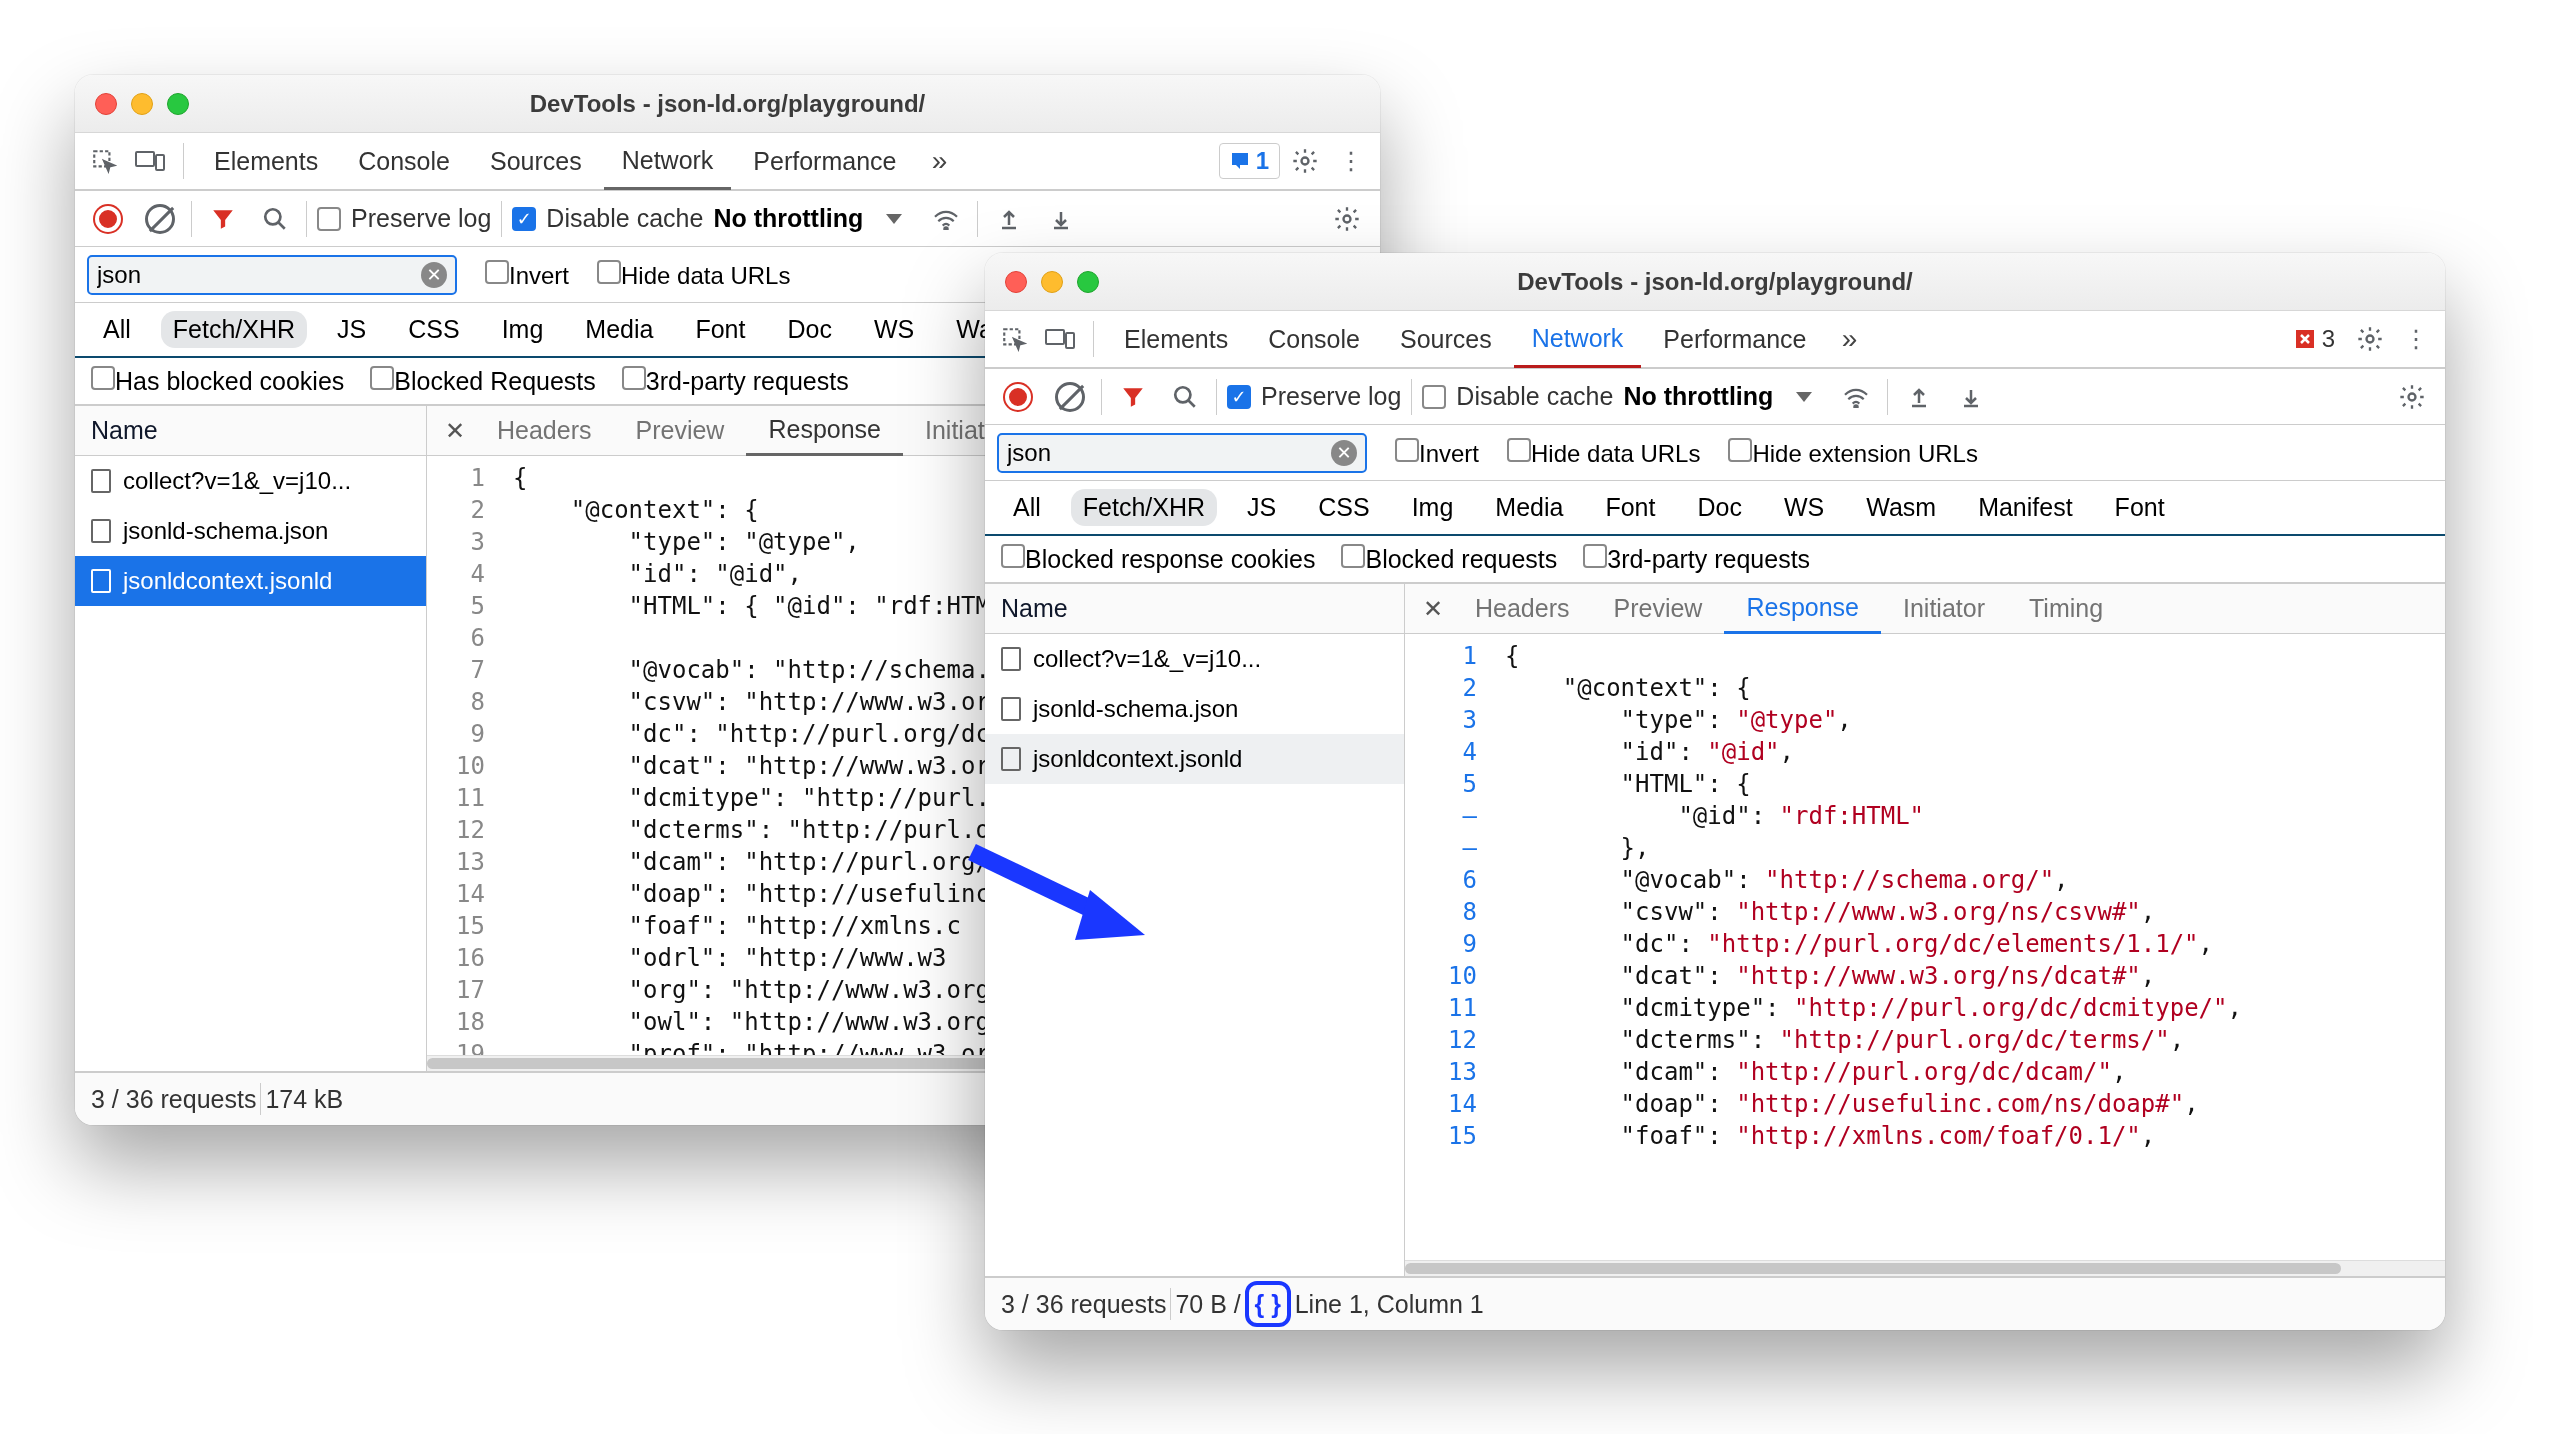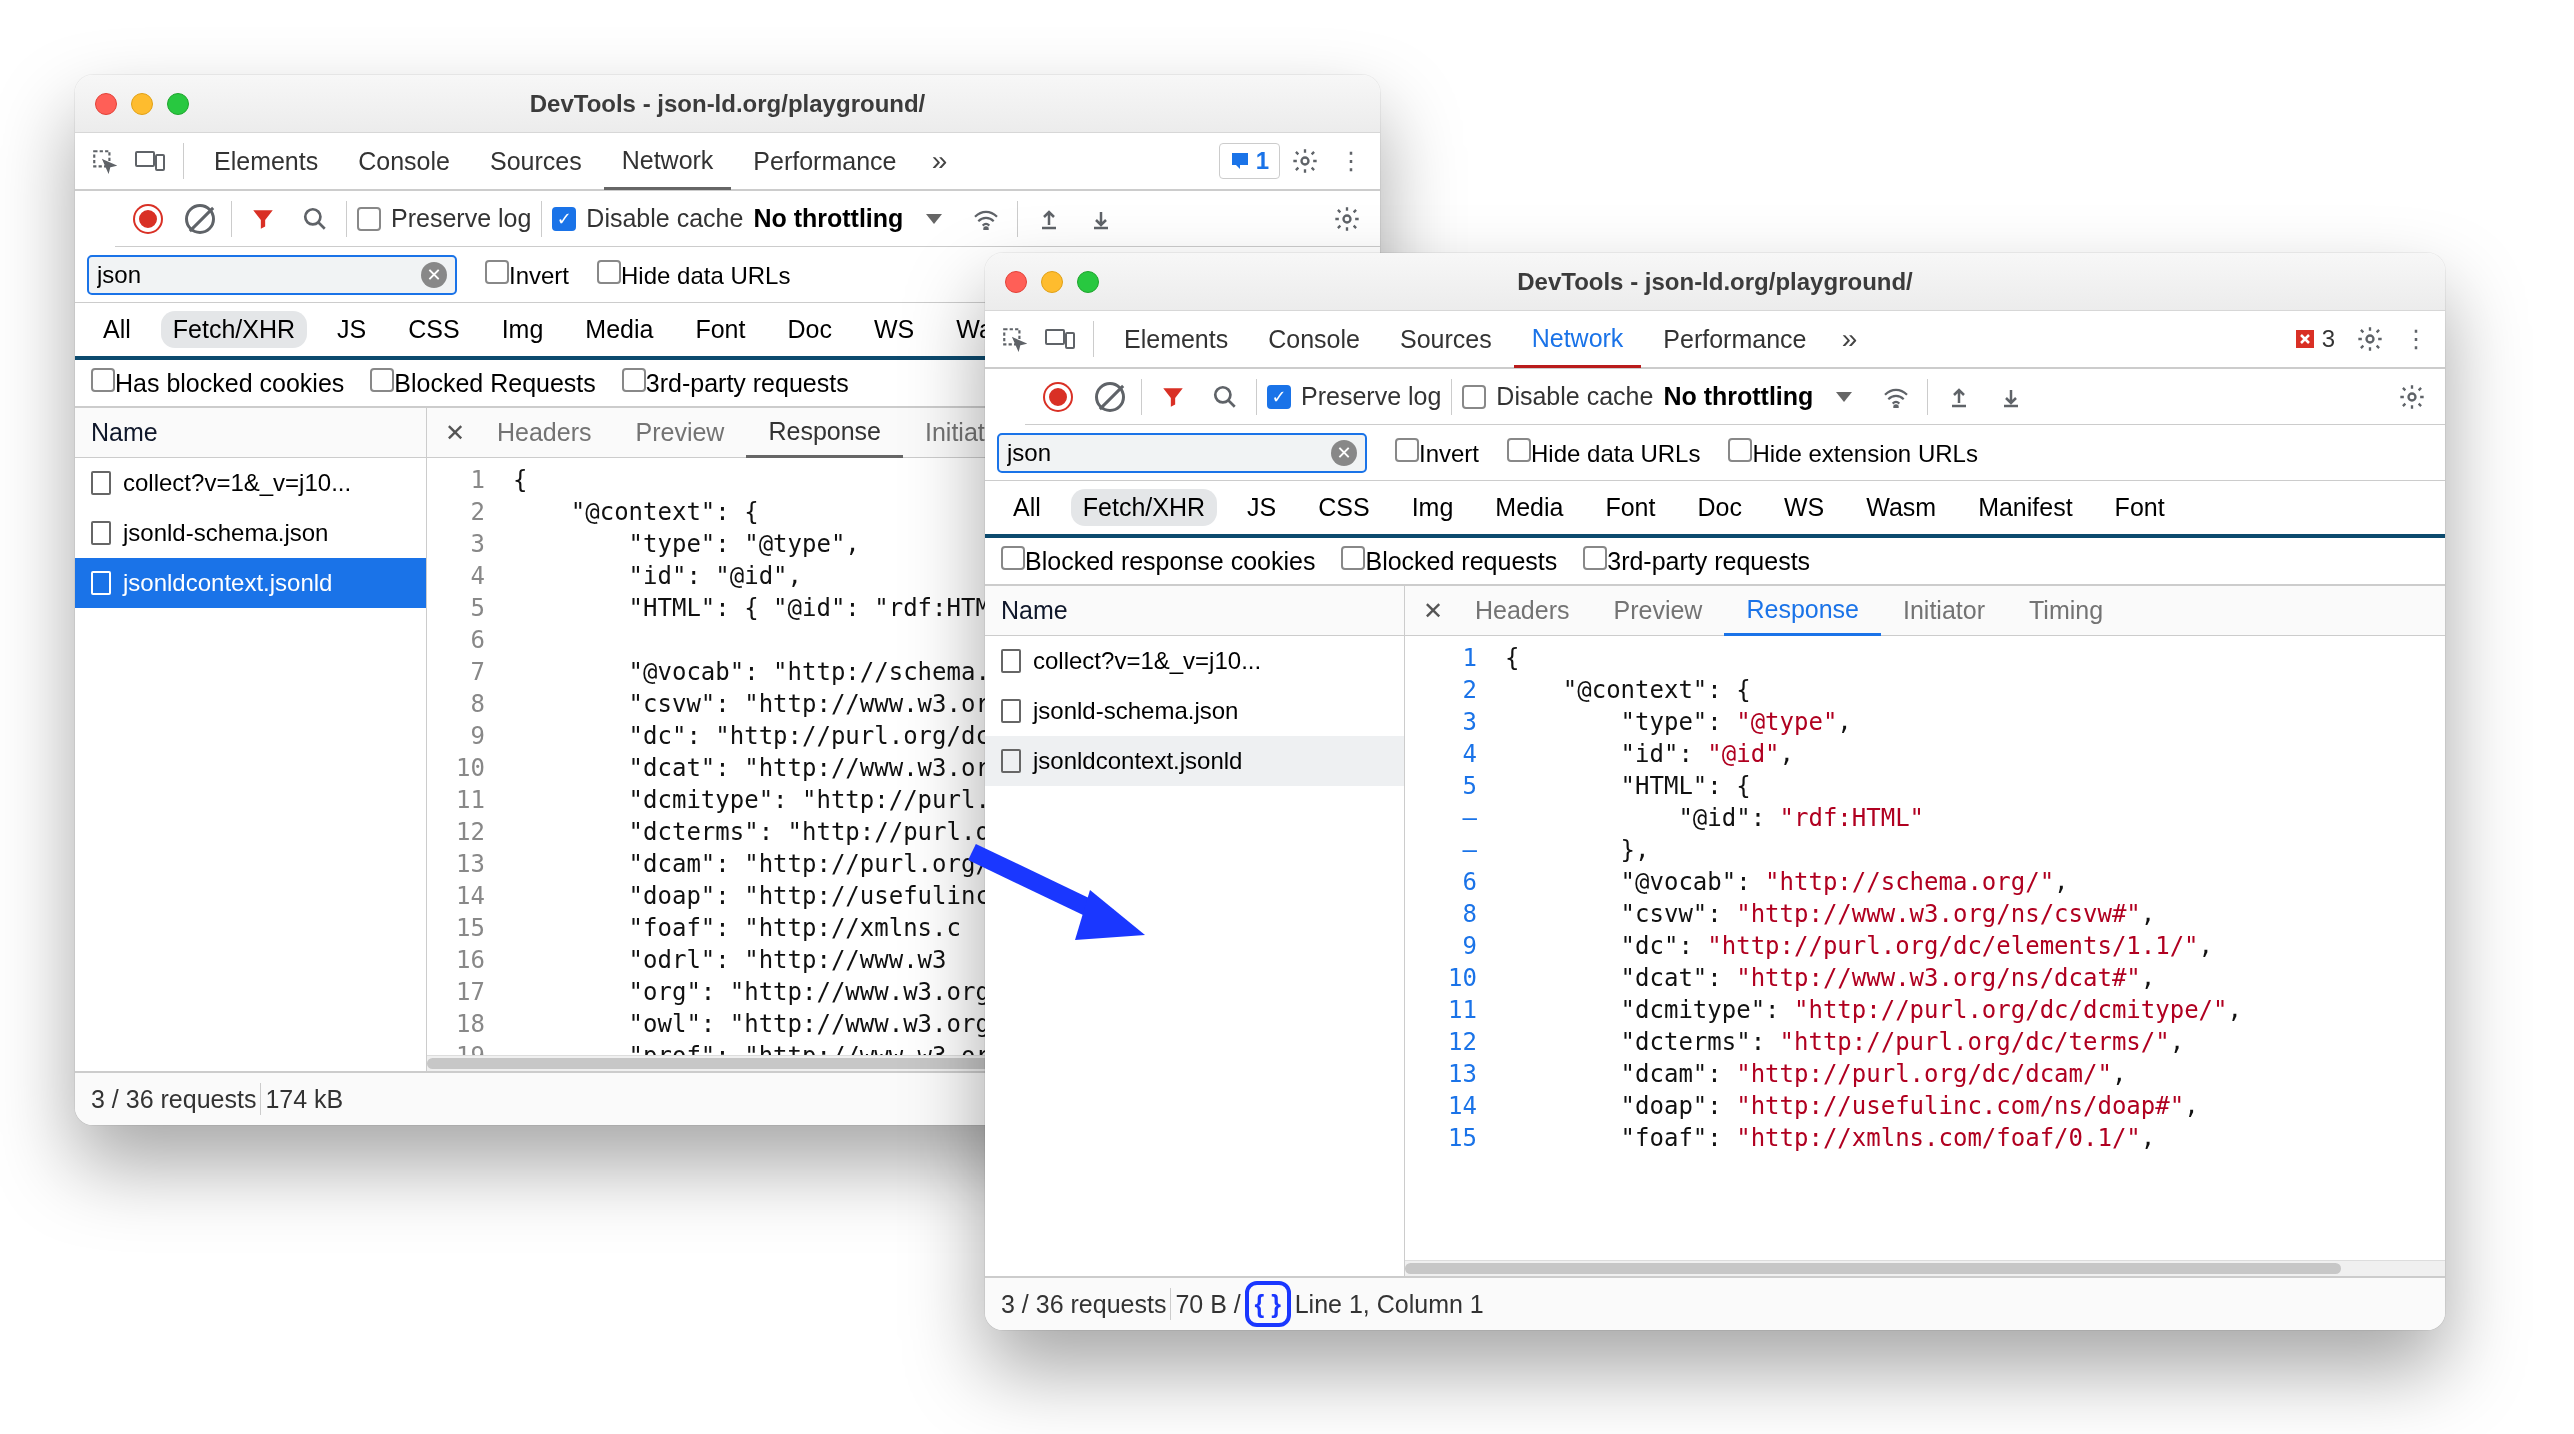--- a/index.html
+++ b/index.html
@@ -49,21 +49,20 @@
 .tab { padding: 0 18px; height:100%; display:flex; align-items:center; color:#333; cursor:pointer; font-size:25px; }
 .tab.active { color:#1a73e8; border-bottom:3px solid #b91c1c; margin-bottom:-2px; }
 .tab.active.net { color:#1a73e8; }
 .more { font-size:28px; color:#444; }
 .badge-box { display:flex; align-items:center; gap:6px; padding:0 10px; height:36px; border:1px solid #ccc; border-radius:4px; color:#1a73e8; font-weight:600;}
 .badge-box.err { color:#d93025; border:none; }
 .toolbar {
   display:flex; align-items:center; height:56px;
   border-bottom:1px solid #ccc; padding:0 12px; gap:10px;
   font-size:25px;
-  margin-left:40px;
 }
 .rec {
   width:26px; height:26px; border-radius:50%; background:#d93025; border:4px solid #fff; box-shadow:0 0 0 2px #d93025;
 }
 .circ-slash { width:30px; height:30px; border:3px solid #5f6368; border-radius:50%; position:relative; }
 .circ-slash::after { content:''; position:absolute; left:-3px; top:11px; width:33px; height:3px; background:#5f6368; transform:rotate(-45deg);}
 .funnel { color:#d93025; }
 .chk { width:24px; height:24px; border:2px solid #888; border-radius:4px; display:inline-flex; align-items:center; justify-content:center; flex-shrink:0; }
 .chk.on { background:#1a73e8; border-color:#1a73e8; color:#fff; }
 .chk.on::after { content:'✓'; font-size:18px; line-height:1;}
@@ -74,21 +73,21 @@
   display:flex; align-items:center; height:56px;
   border-bottom:1px solid #ccc; padding:0 12px; gap:28px;
 }
 .filter-input {
   display:flex; align-items:center;
   width:370px; height:40px; border:2px solid #1a73e8; border-radius:5px;
   padding:0 8px; background:#f1f3f4; gap:8px;
 }
 .filter-input input { flex:1; border:none; background:transparent; font-size:24px; outline:none; }
 .clear-x { width:26px; height:26px; border-radius:50%; background:#888; color:#fff; display:flex; align-items:center; justify-content:center; font-size:18px;}
-.type-row { display:flex; align-items:center; gap:18px; padding:8px 16px; border-bottom:4px solid #0c4a6e; font-size:25px; flex-wrap:wrap; }
+.type-row { display:flex; align-items:center; gap:18px; padding:8px 16px; border-bottom:2px solid #0c4a6e; font-size:25px; flex-wrap:wrap; }
 .type-pill { padding:4px 12px; border-radius:14px; cursor:pointer;}
 .type-pill.sel { background:#e4e6e8; }
 .checks-row { display:flex; align-items:center; gap:26px; padding:8px 16px; border-bottom:2px solid #ccc; font-size:25px; flex-wrap:wrap;}
 .content { flex:1; display:flex; min-height:0; }
 .name-col { width:420px; border-right:1px solid #ccc; display:flex; flex-direction:column; }
 .window1 .name-col { width:352px; }
 .col-head { height:50px; display:flex; align-items:center; padding:0 16px; border-bottom:1px solid #ccc; font-size:25px; color:#0f172a; background:#fafafa;}
 .req-item { display:flex; align-items:center; gap:12px; height:50px; padding:0 16px; font-size:24px; border-bottom:0; cursor:pointer;}
 .req-item .doc-ic { width:20px; height:24px; border:2px solid #666; border-radius:2px; flex-shrink:0; position:relative;}
 .req-item.sel { background:#1a73e8; color:#fff;}

